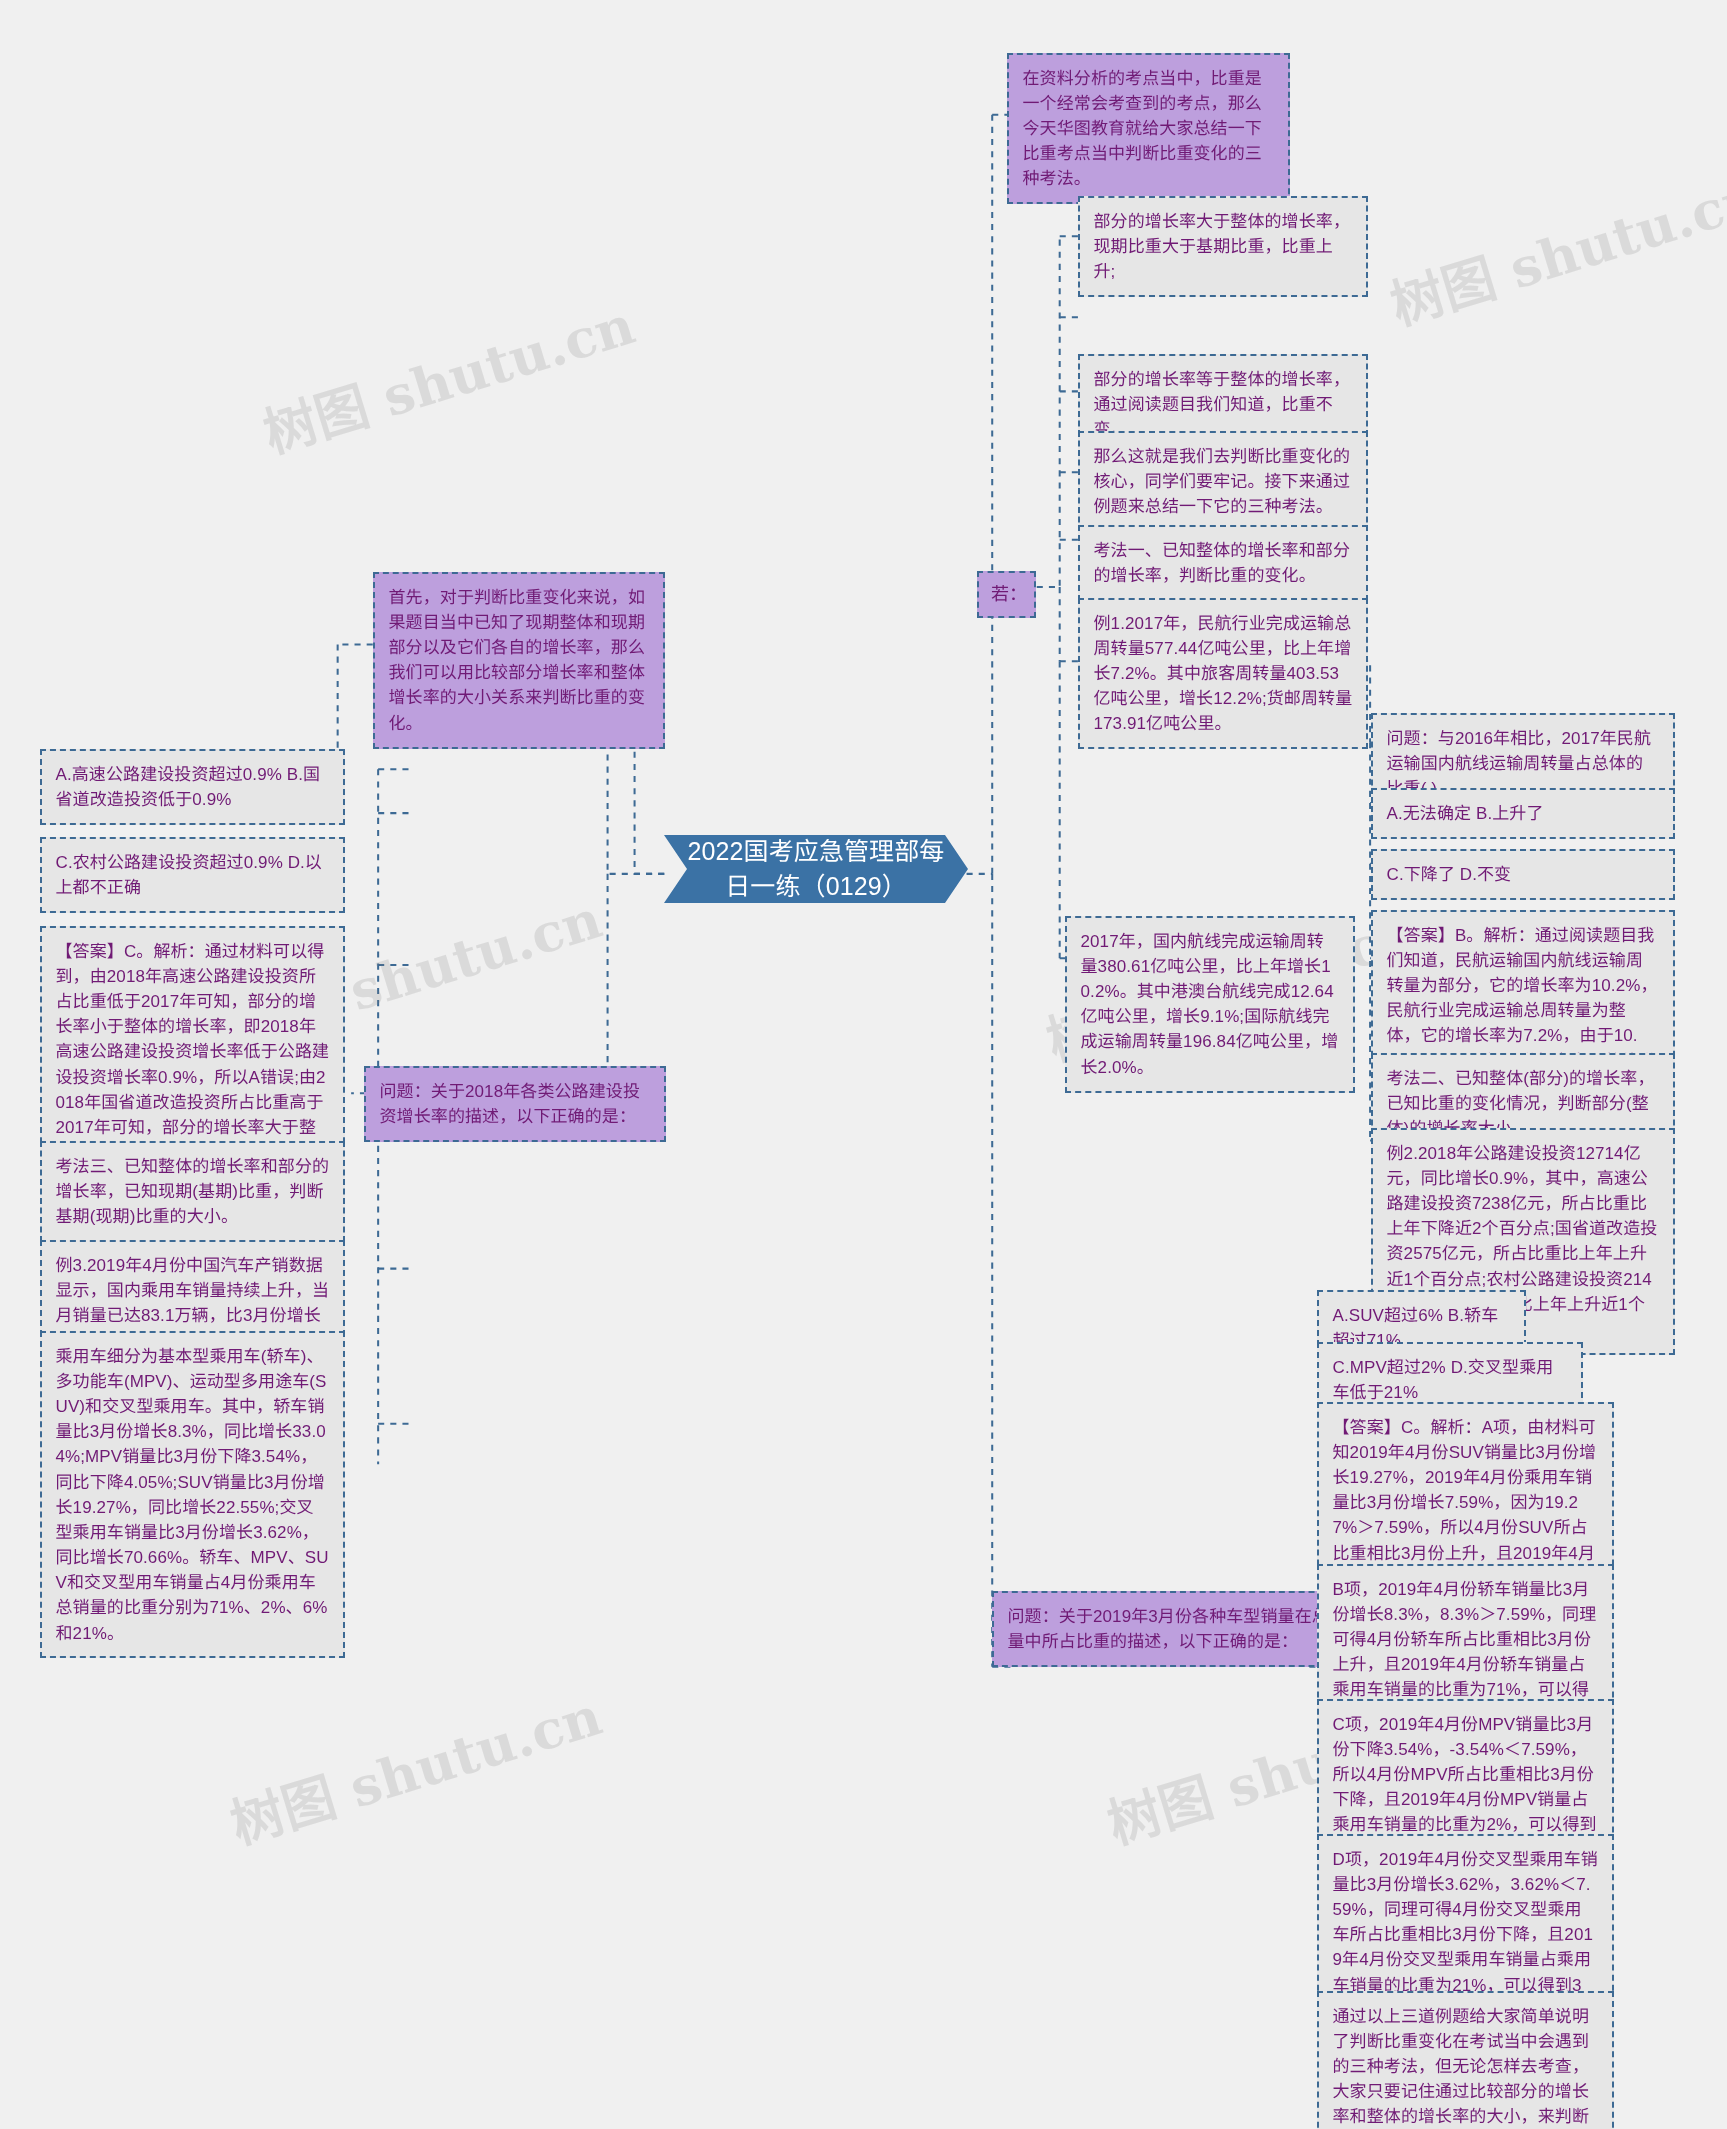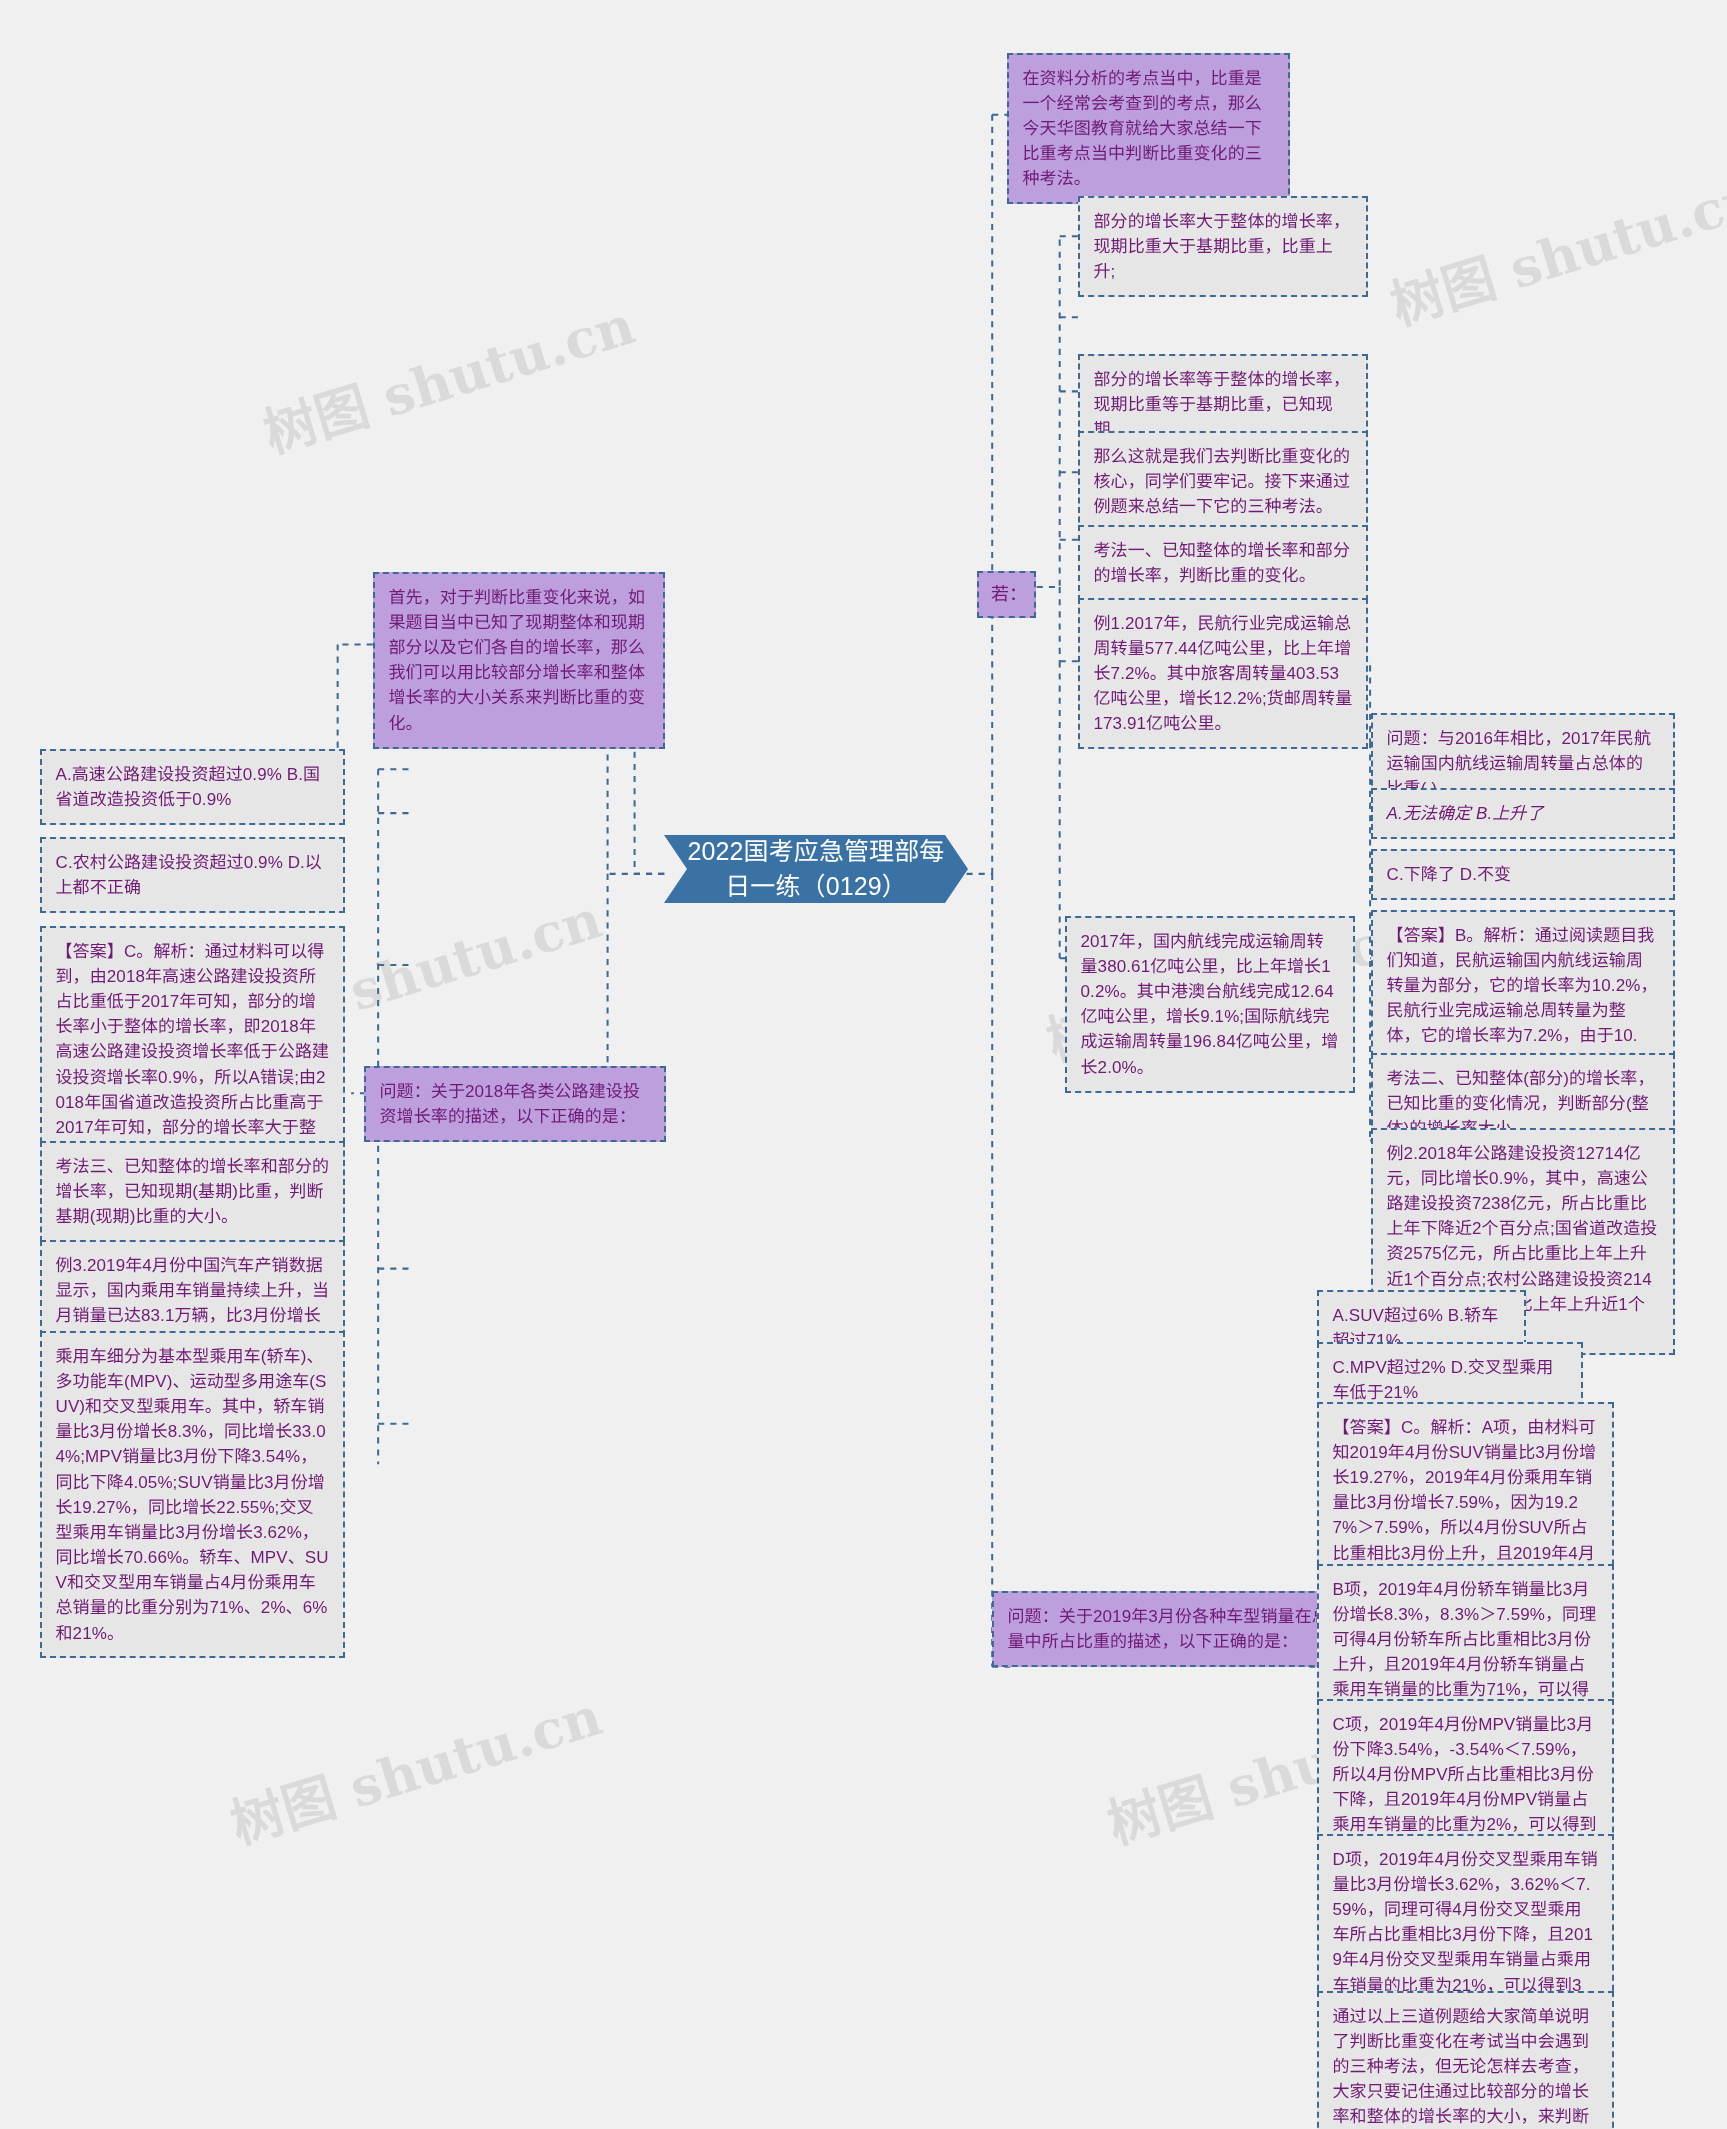--- a/index.html
+++ b/index.html
@@ -147,37 +147,37 @@
 
   <div class="node" style="left:40px;top:1240px;width:305px;">例3.2019年4月份中国汽车产销数据显示，国内乘用车销量持续上升，当月销量已达83.1万辆，比3月份增长7.59%，同比增长37.37%。</div>
 
   <div class="node" style="left:40px;top:1331px;width:305px;">乘用车细分为基本型乘用车(轿车)、多功能车(MPV)、运动型多用途车(SUV)和交叉型乘用车。其中，轿车销量比3月份增长8.3%，同比增长33.04%;MPV销量比3月份下降3.54%，同比下降4.05%;SUV销量比3月份增长19.27%，同比增长22.55%;交叉型乘用车销量比3月份增长3.62%，同比增长70.66%。轿车、MPV、SUV和交叉型用车销量占4月份乘用车总销量的比重分别为71%、2%、6%和21%。</div>
 
   <div class="node purple" style="left:1007px;top:53px;width:283px;">在资料分析的考点当中，比重是一个经常会考查到的考点，那么今天华图教育就给大家总结一下比重考点当中判断比重变化的三种考法。</div>
 
   <div class="node" style="left:1078px;top:196px;width:290px;">部分的增长率大于整体的增长率，现期比重大于基期比重，比重上升;</div>
 
 
-  <div class="node" style="left:1078px;top:354px;width:290px;">部分的增长率等于整体的增长率，现期比重等于基期比重，已知现期。</div>
+  <div class="node" style="left:1078px;top:354px;width:290px;">部分的增长率等于整体的增长率，通过阅读题目我们知道，比重不变。</div>
 
   <div class="node" style="left:1078px;top:431px;width:290px;">那么这就是我们去判断比重变化的核心，同学们要牢记。接下来通过例题来总结一下它的三种考法。</div>
 
   <div class="node" style="left:1078px;top:525px;width:290px;">考法一、已知整体的增长率和部分的增长率，判断比重的变化。</div>
 
   <div class="node tag" style="left:977px;top:571px;width:59px;">若：</div>
 
   <div class="node" style="left:1078px;top:598px;width:290px;">例1.2017年，民航行业完成运输总周转量577.44亿吨公里，比上年增长7.2%。其中旅客周转量403.53亿吨公里，增长12.2%;货邮周转量173.91亿吨公里。</div>
 
   <div class="node" style="left:1065px;top:916px;width:290px;">2017年，国内航线完成运输周转量380.61亿吨公里，比上年增长10.2%。其中港澳台航线完成12.64亿吨公里，增长9.1%;国际航线完成运输周转量196.84亿吨公里，增长2.0%。</div>
 
   <div class="node purple" style="left:992px;top:1591px;width:372px;">问题：关于2019年3月份各种车型销量在总销量中所占比重的描述，以下正确的是：</div>
 
   <div class="node" style="left:1371px;top:713px;width:304px;">问题：与2016年相比，2017年民航运输国内航线运输周转量占总体的比重( )</div>
 
-  <div class="node" style="left:1371px;top:788px;width:304px;font-style:italic;">A.无法确定 B.上升了</div>
+  <div class="node" style="left:1371px;top:788px;width:304px;">A.无法确定 B.上升了</div>
 
   <div class="node" style="left:1371px;top:849px;width:304px;">C.下降了 D.不变</div>
 
   <div class="node" style="left:1371px;top:910px;width:304px;">【答案】B。解析：通过阅读题目我们知道，民航运输国内航线运输周转量为部分，它的增长率为10.2%，民航行业完成运输总周转量为整体，它的增长率为7.2%，由于10.2%＞7.2%，部分增长率大于整体增长率，则2017年比重比2016年比重上升，选择B。</div>
 
   <div class="node" style="left:1371px;top:1053px;width:304px;">考法二、已知整体(部分)的增长率，已知比重的变化情况，判断部分(整体)的增长率大小。</div>
 
   <div class="node" style="left:1371px;top:1128px;width:304px;">例2.2018年公路建设投资12714亿元，同比增长0.9%，其中，高速公路建设投资7238亿元，所占比重比上年下降近2个百分点;国省道改造投资2575亿元，所占比重比上年上升近1个百分点;农村公路建设投资2145亿元，所占比重比上年上升近1个百分点。</div>
 
   <div class="node" style="left:1317px;top:1290px;width:209px;">A.SUV超过6% B.轿车超过71%</div>

